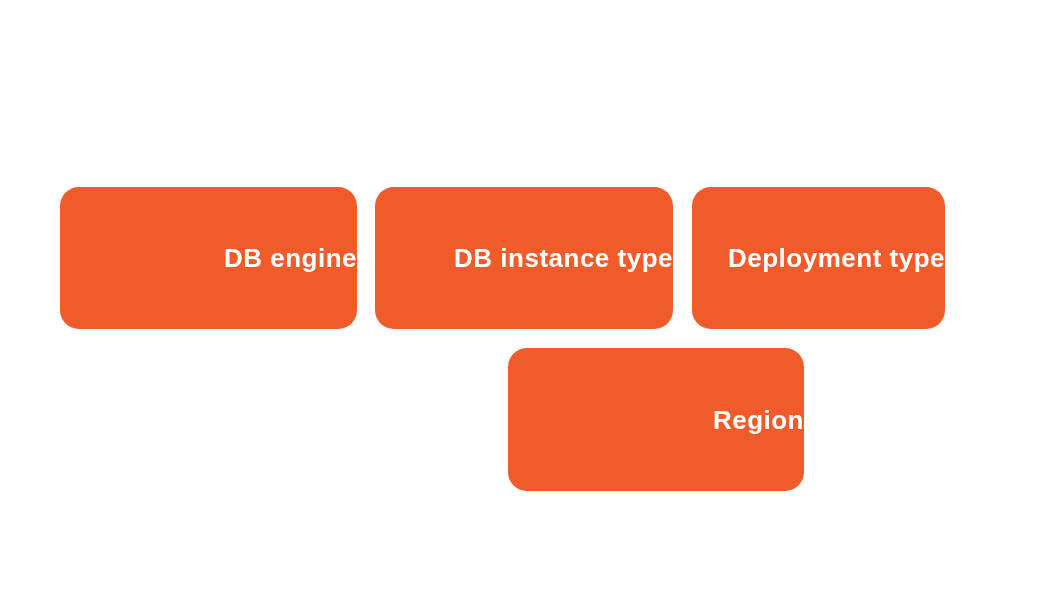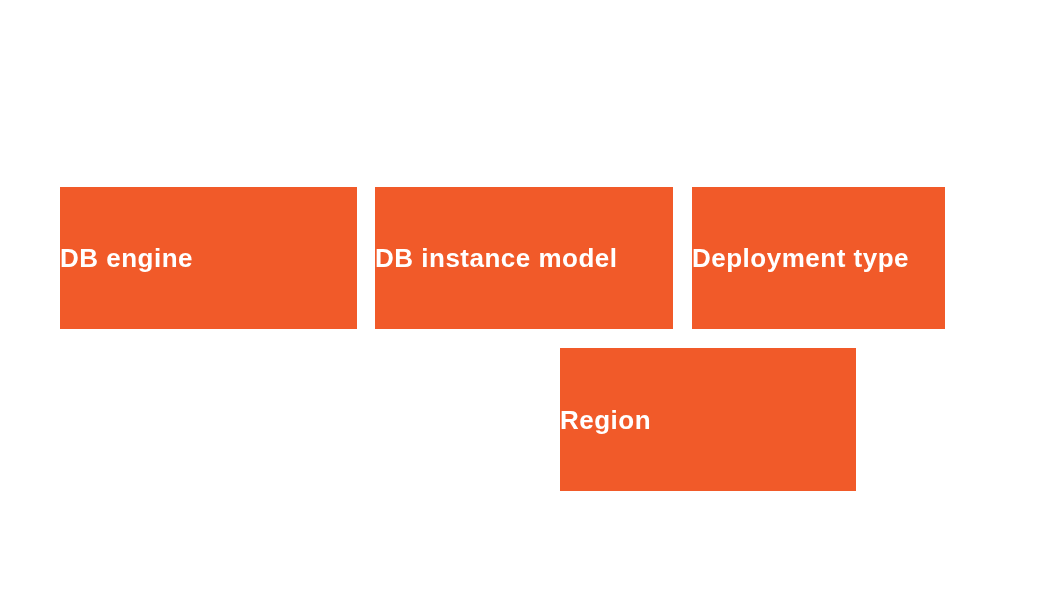--- a/index.html
+++ b/index.html
@@ -13,49 +13,50 @@
     width: 1050px;
     height: 590px;
     background: #ffffff;
     overflow: hidden;
   }
   .factor-box {
     position: absolute;
     background: #f15a29;
     display: flex;
     align-items: center;
-    justify-content: flex-start;
+    justify-content: flex-end;
+    border-radius: 19px;
   }
   .factor-box .label {
     color: #ffffff;
     font-size: 26px;
     font-weight: bold;
     letter-spacing: 0.5px;
     text-align: center;
     line-height: 1;
   }
   
   .box-db-engine        { left: 60px;  top: 187px; width: 297px; height: 142px; }
   .box-db-instance      { left: 375px; top: 187px; width: 298px; height: 142px; }
   .box-deployment-type  { left: 692px; top: 187px; width: 253px; height: 142px; }
   
   .box-license-model    { left: 220px; top: 348px; width: 296px; height: 143px; }
-  .box-region           { left: 560px; top: 348px; width: 296px; height: 143px; }
+  .box-region           { left: 508px; top: 348px; width: 296px; height: 143px; }
 </style>
 </head>
 <body>
 
 <div class="canvas">
 
   <div class="factor-box box-db-engine">
     <span class="label">DB engine</span>
   </div>
 
   <div class="factor-box box-db-instance">
-    <span class="label">DB instance model</span>
+    <span class="label">DB instance type</span>
   </div>
 
   <div class="factor-box box-deployment-type">
     <span class="label">Deployment type</span>
   </div>
 
 
   <div class="factor-box box-region">
     <span class="label">Region</span>
   </div>

